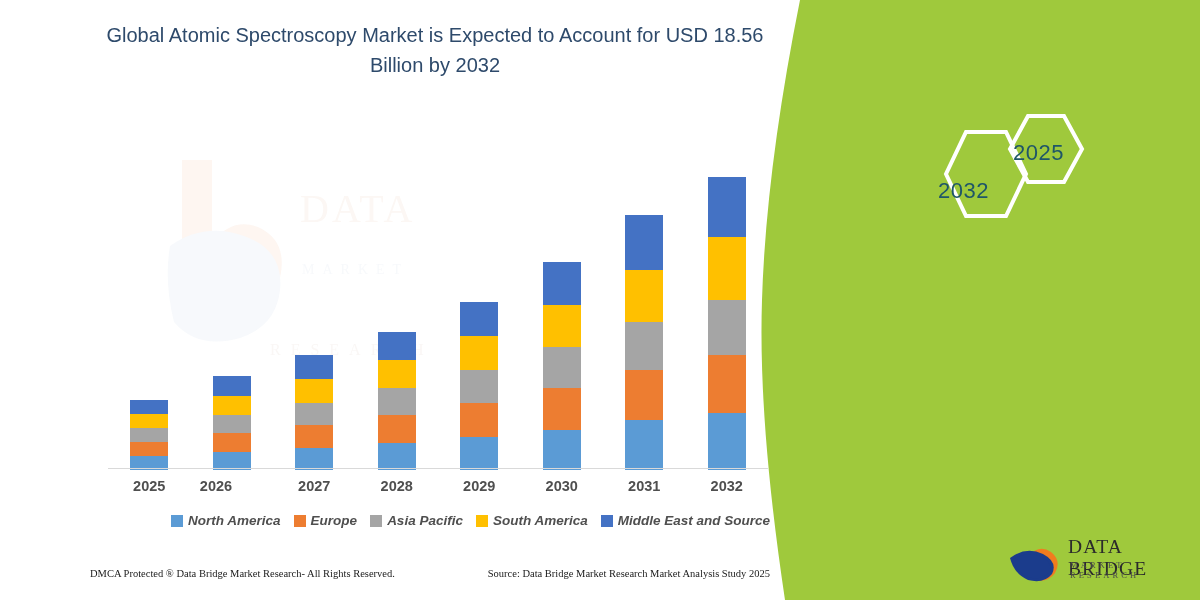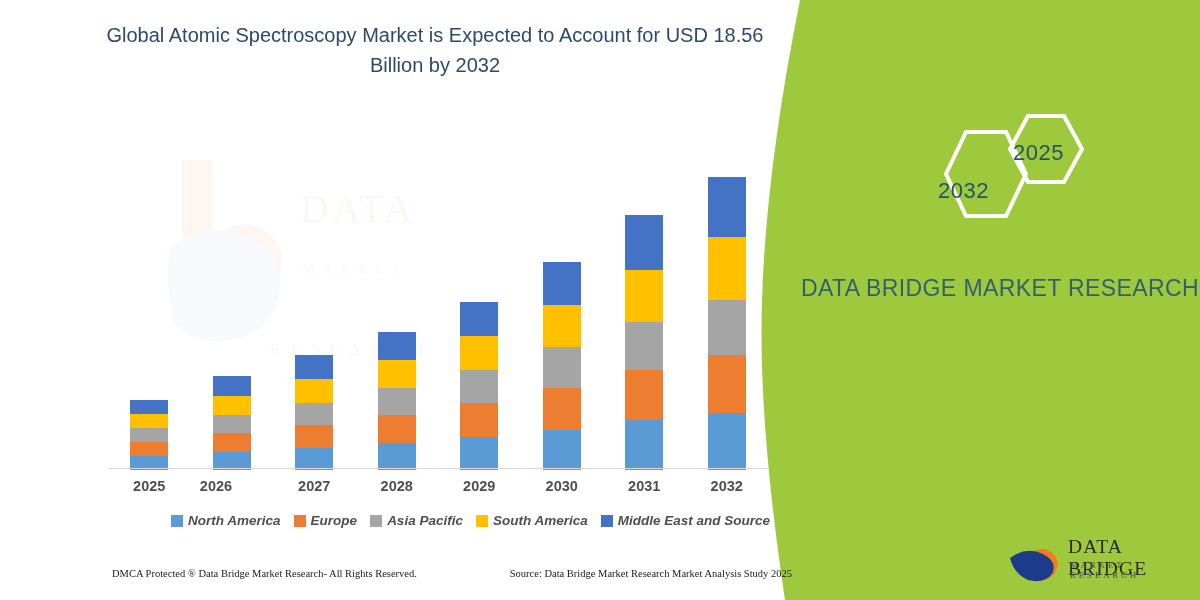--- a/index.html
+++ b/index.html
@@ -146,21 +146,20 @@
   
   #footer {
     position: absolute;
     left: 90px; top: 568px;
     width: 680px;
     display: flex;
     justify-content: space-between;
     font-family: "Liberation Serif", serif;
     font-size: 10.5px;
     color: #1a1a1a;
-    margin-left: 22px;
   }
 </style>
 </head>
 <body>
 
 <div id="stage">
 
   <div id="chart-title">Global Atomic Spectroscopy Market is Expected to Account for USD 18.56 Billion by 2032</div>
 
   <svg id="watermark" viewBox="0 0 330 230">
@@ -273,21 +272,20 @@
 
     <div class="panel-content">
 
       <svg id="hex-group" viewBox="0 0 190 125">
         <polygon points="48,20 88,20 108,62 88,104 48,104 28,62" fill="none" stroke="#ffffff" stroke-width="4"></polygon>
         <polygon points="110,4 146,4 164,37 146,70 110,70 92,37" fill="none" stroke="#ffffff" stroke-width="4"></polygon>
       </svg>
       <div class="hex-label" id="hex-2025-label">2025</div>
       <div class="hex-label" id="hex-2032-label">2032</div>
 
-      <div id="brand-text">DATA BRIDGE MARKET RESEARCH</div>
     </div>
   </div>
 
   <div id="logo">
     <svg id="logo-mark" viewBox="0 0 56 52">
       <path d="M8 2 L21 2 L21 26 Q31 14 43 22 Q54 31 47 43 Q40 53 26 50 L21 48 L21 2 Z" fill="#F07C1F"></path>
       <path d="M2 28 Q18 16 35 24 Q50 32 44 44 Q36 54 20 50 Q6 44 2 28 Z" fill="#1B3C8C"></path>
       <path d="M4 30 Q20 20 34 27 Q46 34 41 43 Q33 51 19 47 Q8 41 4 30 Z" fill="#1B3C8C"></path>
     </svg>
     <div id="logo-word">DATA BRIDGE</div>

